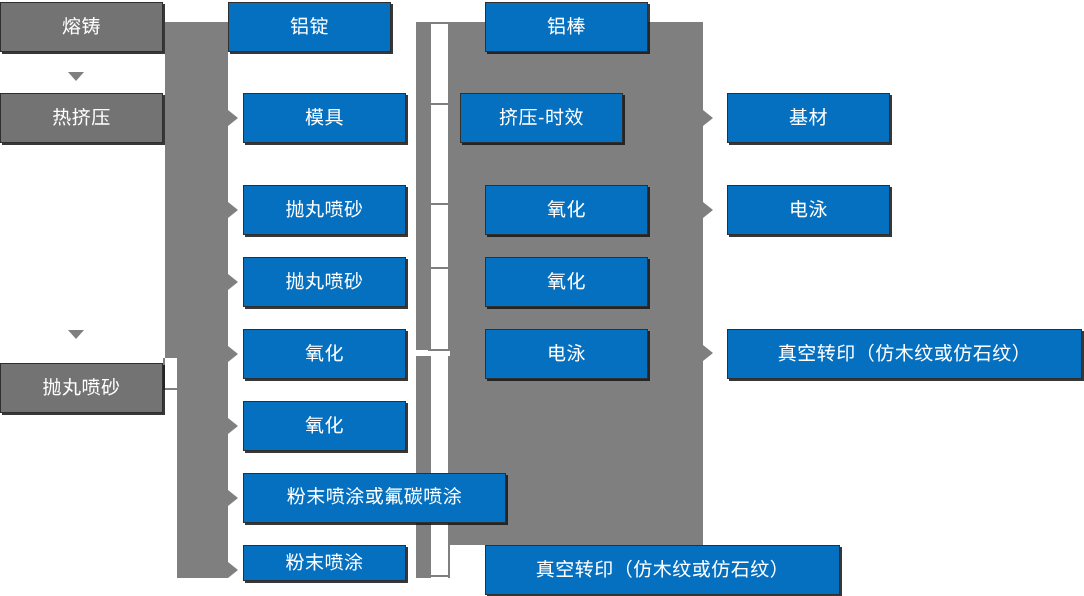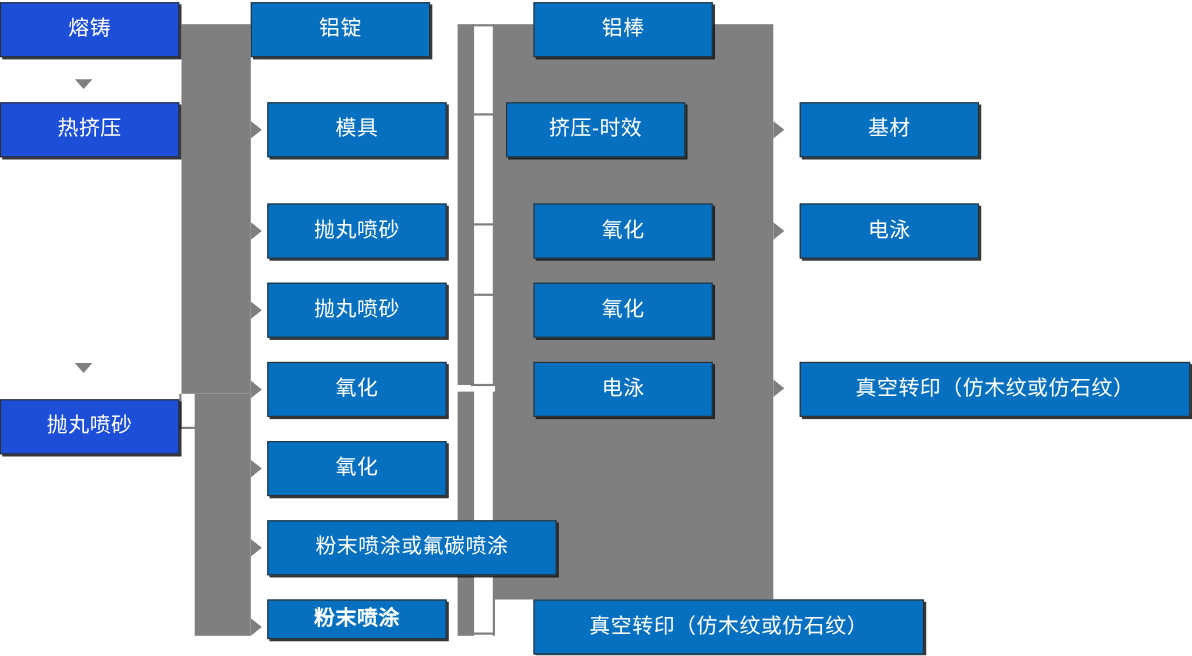--- a/index.html
+++ b/index.html
@@ -61,21 +61,21 @@
     justify-content: center;
     color: #ffffff;
     font-size: 19px;
     line-height: 1.1;
     letter-spacing: 0.5px;
     white-space: nowrap;
     border: 1px solid #2f2f2f;
     box-shadow: 2px 2px 0 rgba(20,20,20,0.85);
     z-index: 5;
   }
-  .box.dark  { background: #1d4ed8; }
+  .box.dark  { background: #737373; }
   .box.light { background: #0570c0; }
 </style>
 </head>
 <body>
 
 <div id="canvas">
 
   <div class="gray" style="left:165px; top:22px; width:63px; height:336px;"></div>
 
   <div class="gray" style="left:177px; top:358px; width:51px; height:220px;"></div>
@@ -147,21 +147,21 @@
   </div>
 
   <div class="box light" style="left:243px; top:401px; width:163px; height:50px;">
     <span>氧化</span>
   </div>
 
   <div class="box light" style="left:243px; top:473px; width:263px; height:50px;font-family:Liberation Mono, monospace;">
     <span>粉末喷涂或氟碳喷涂</span>
   </div>
 
-  <div class="box light" style="left:243px; top:545px; width:163px; height:36px;font-weight:bold;">
+  <div class="box light" style="left:243px; top:545px; width:163px; height:36px;">
     <span>粉末喷涂</span>
   </div>
 
   <div class="box light" style="left:485px; top:2px; width:163px; height:50px;">
     <span>铝棒</span>
   </div>
 
   <div class="box light" style="left:460px; top:93px; width:163px; height:50px;">
     <span>挤压-时效</span>
   </div>

